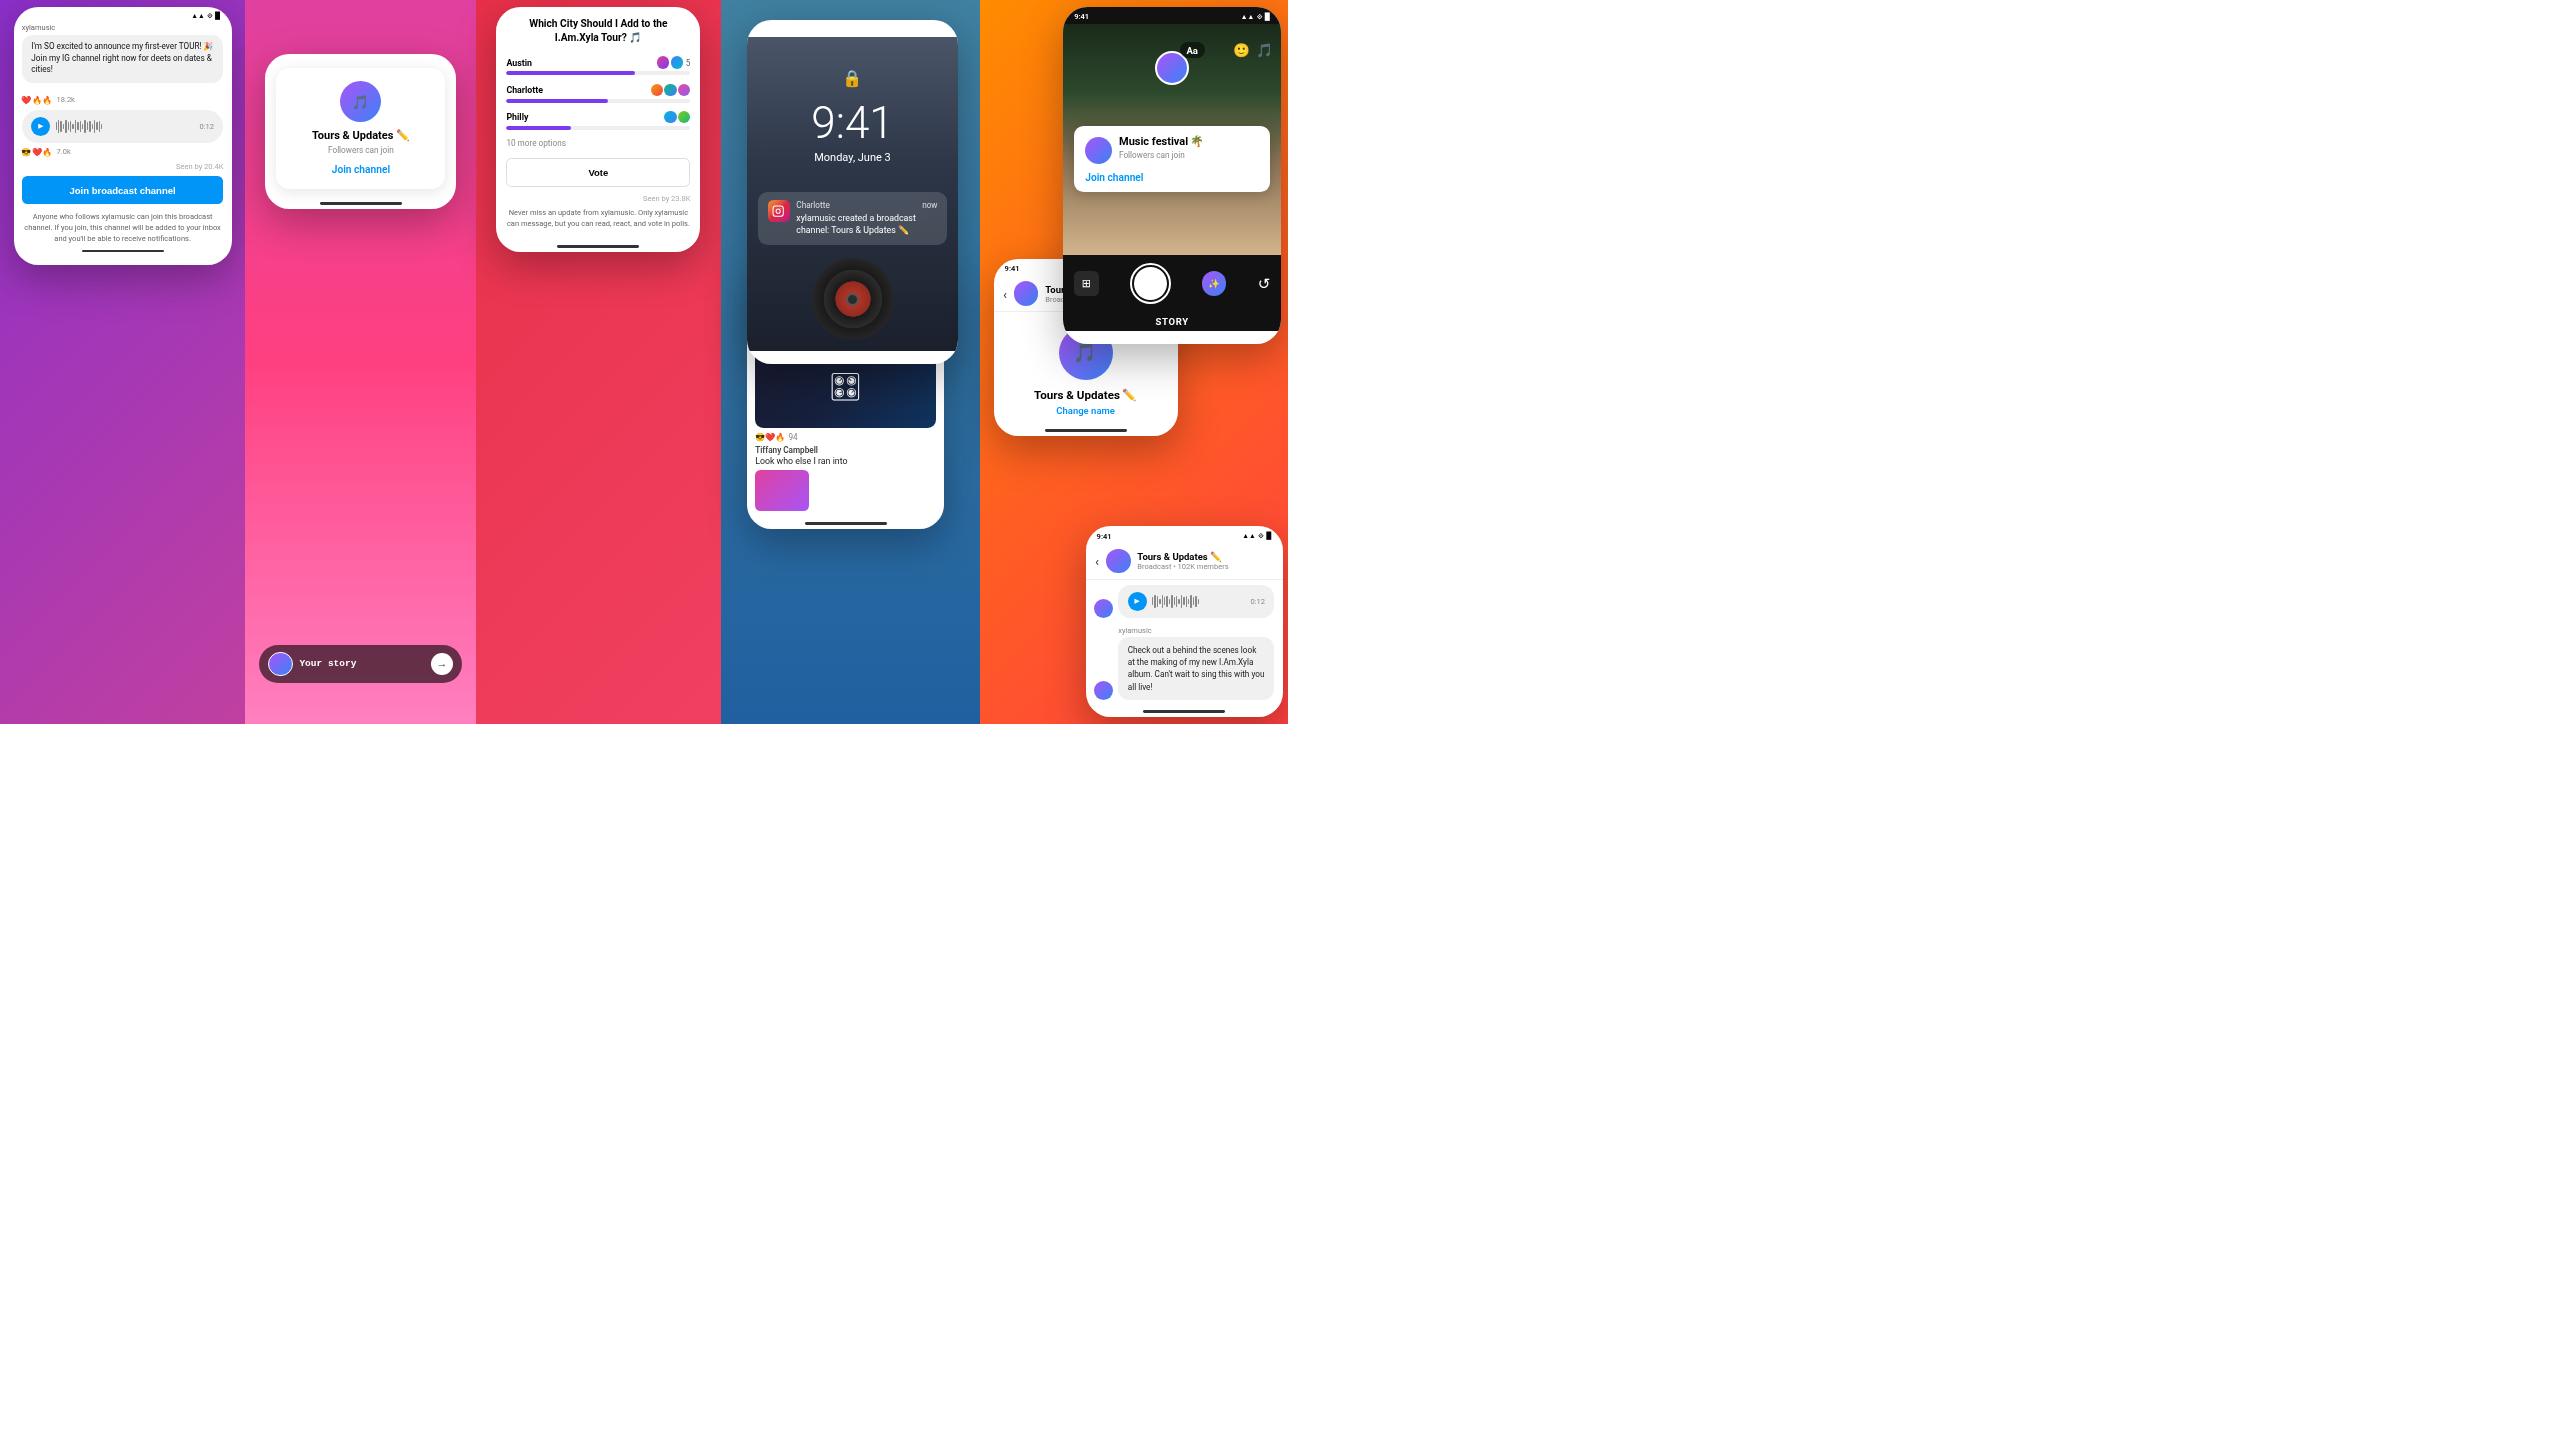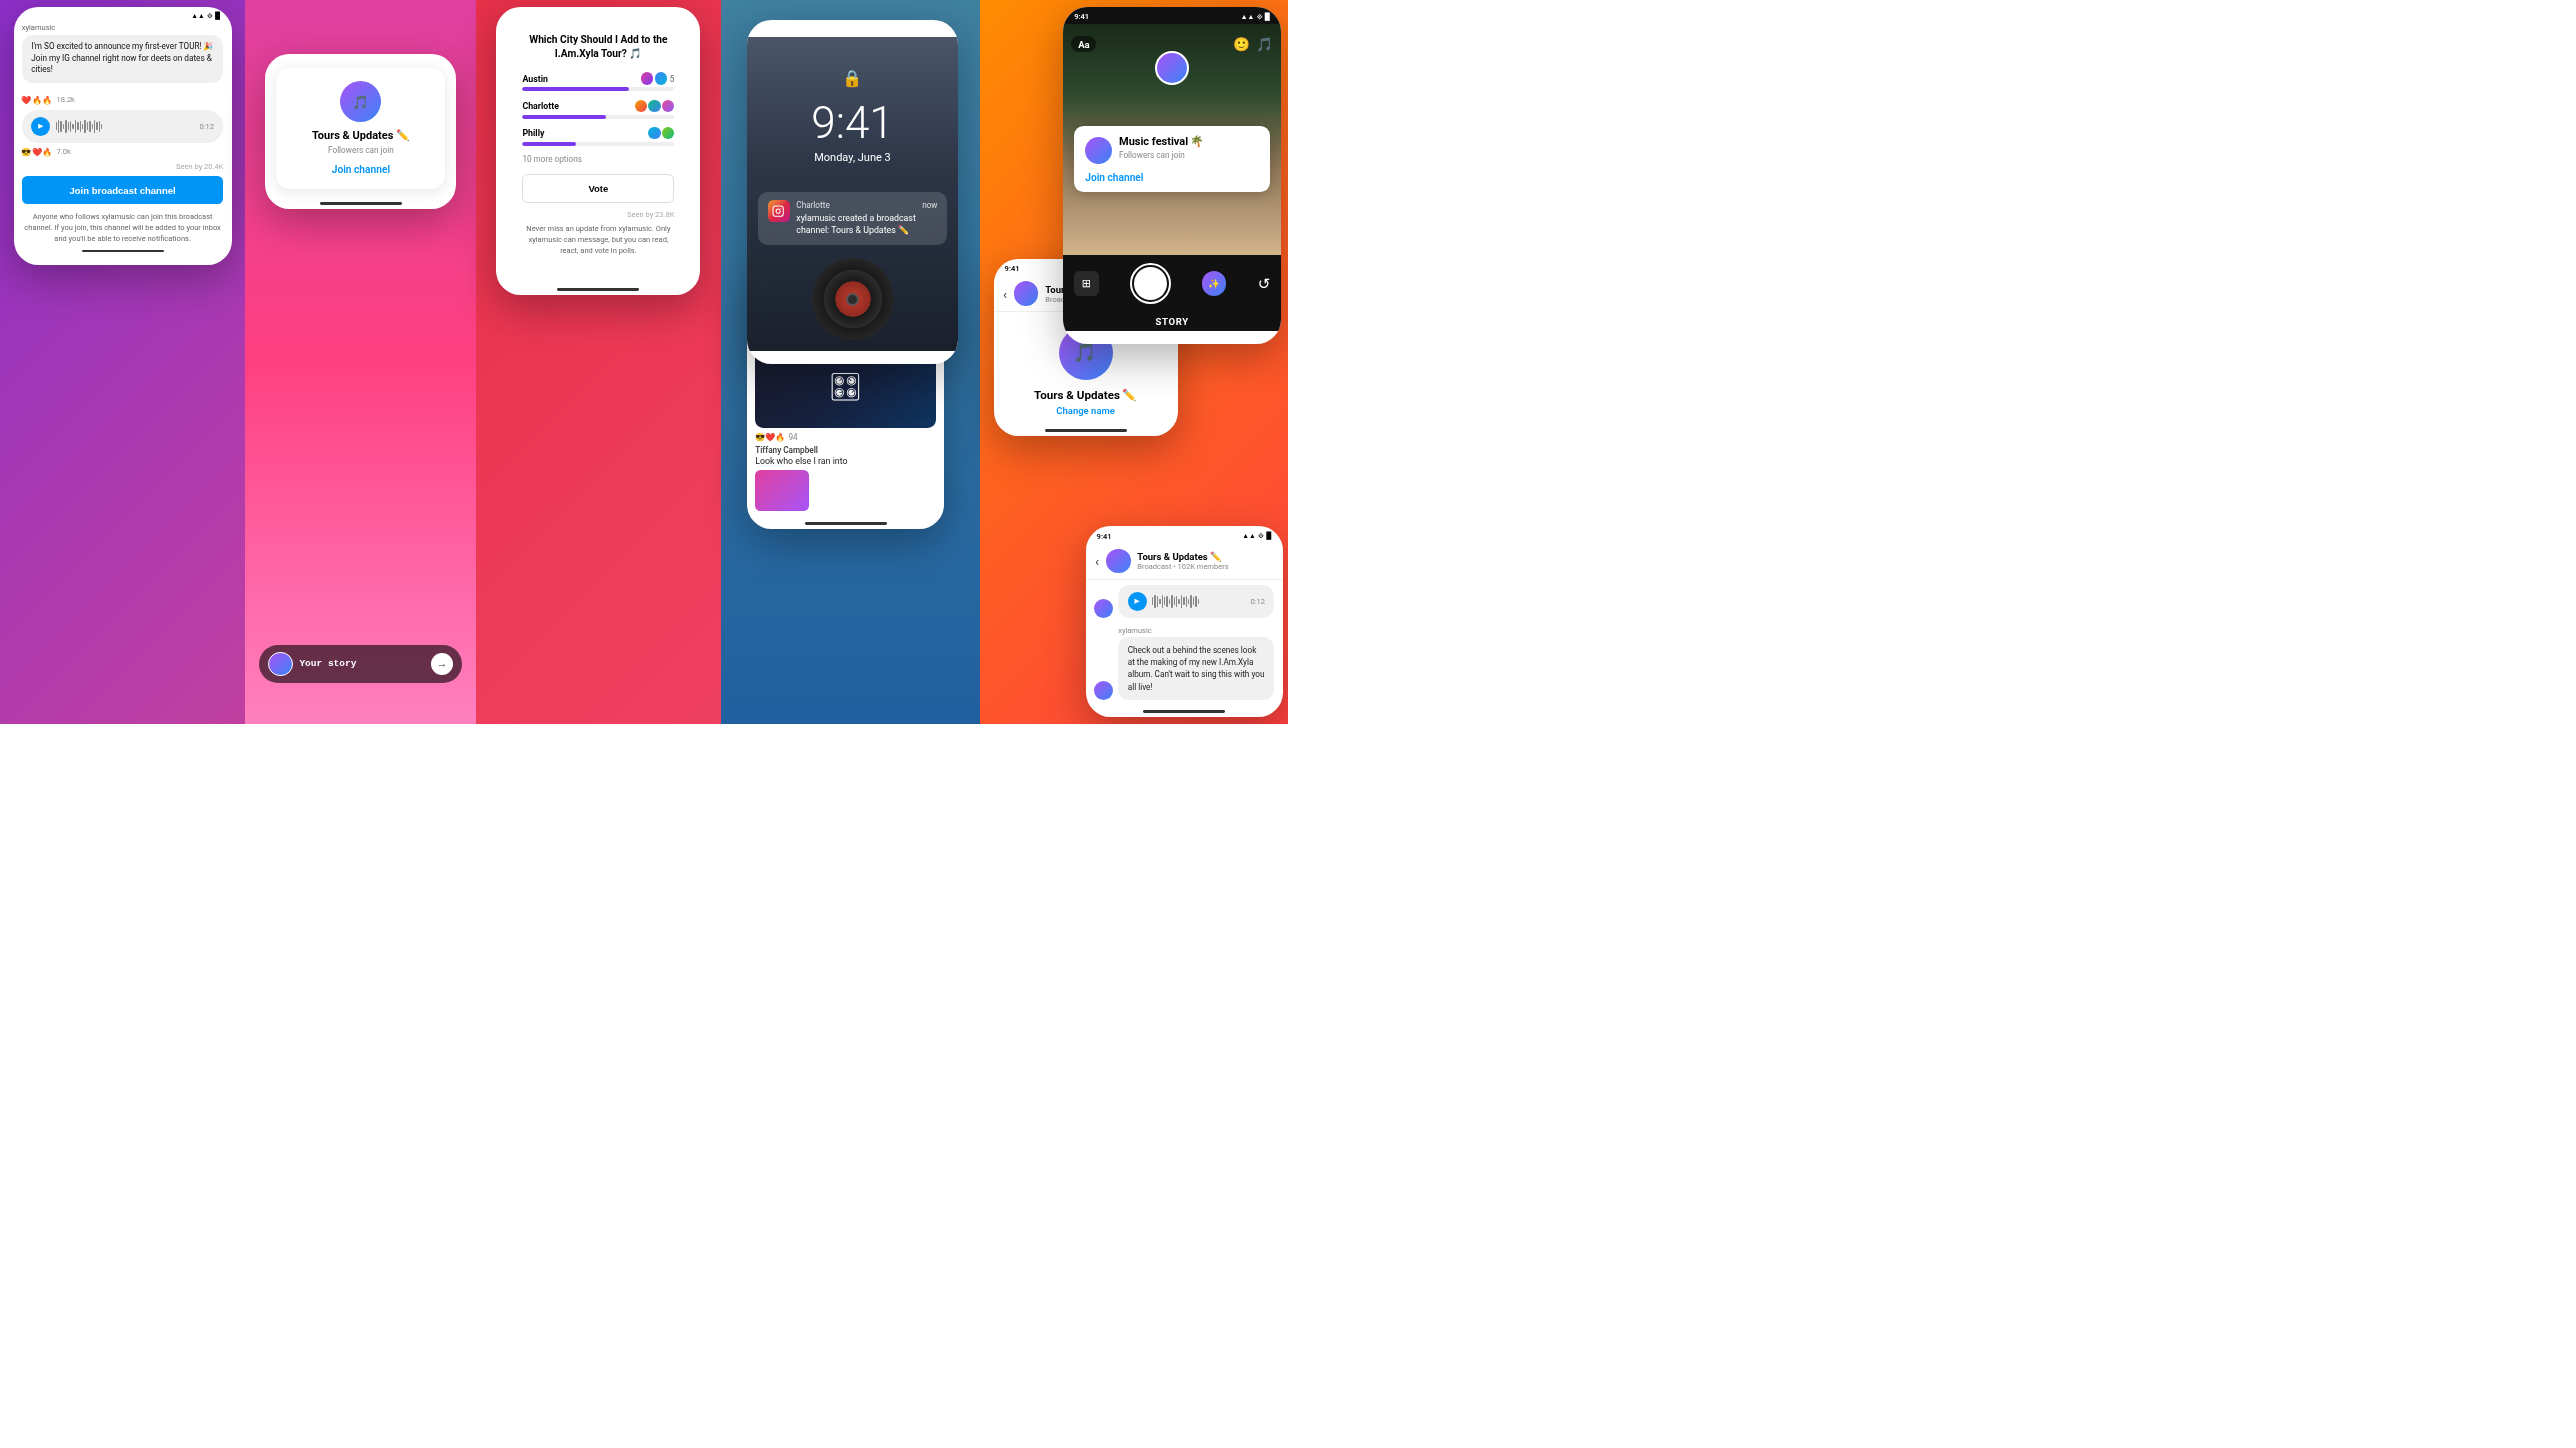--- a/index.html
+++ b/index.html
@@ -238,21 +238,21 @@
       color: #333;
     }
 
     
     .phone-3 {
       width: 204px;
       top: 6.8px;
       left: 20.4px;
     }
     .poll-container {
-      padding: 26px;
+      padding: 10px;
     }
     .poll-title {
       font-size: 10.2px;
       font-weight: 700;
       text-align: center;
       margin-bottom: 11px;
       line-height: 1.4;
     }
     .poll-option {
       margin-bottom: 8.2px;
@@ -520,26 +520,27 @@
       right: 20.4px;
     }
     .camera-screen {
       background: linear-gradient(180deg, #1a2a1a 0%, #2d4a2d 30%, #8B7355 60%, #D2B48C 100%);
       position: relative;
       height: 231px;
       overflow: hidden;
     }
     .camera-overlay-top {
       position: absolute;
-      top: 12px;
+      top: 18px;
       left: 0; right: 0;
       display: flex;
-      justify-content: space-between;
+      justify-content: flex-end;
       padding: 0 8.2px;
       align-items: center;
+      gap: 29px;
     }
     .camera-text-btn {
       background: rgba(0,0,0,0.5);
       color: white;
       border-radius: 11px;
       padding: 2.7px 6.8px;
       font-size: 9.5px;
       font-weight: 700;
     }
     .channel-popup {

